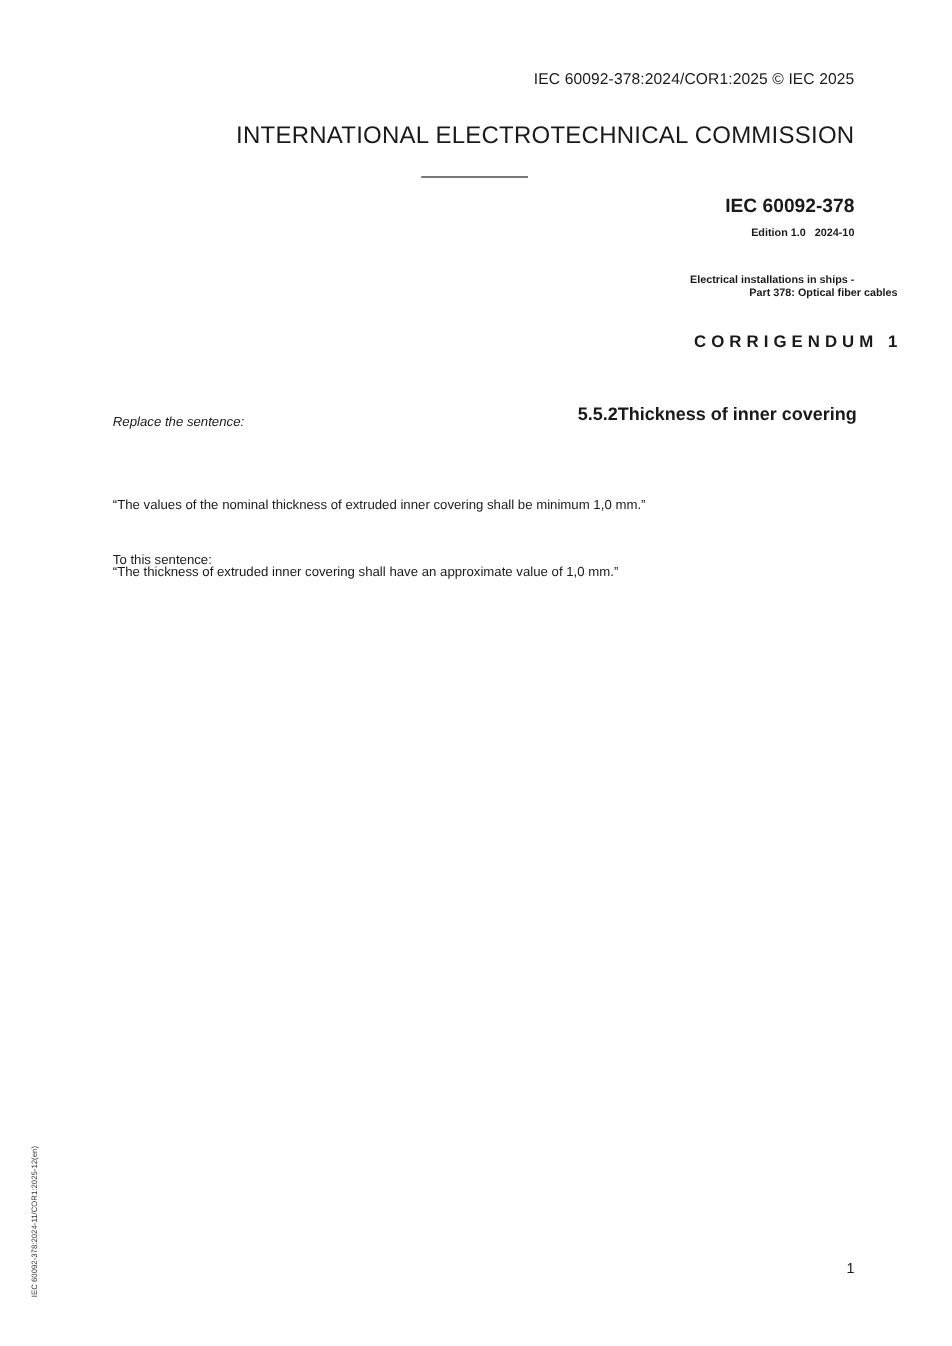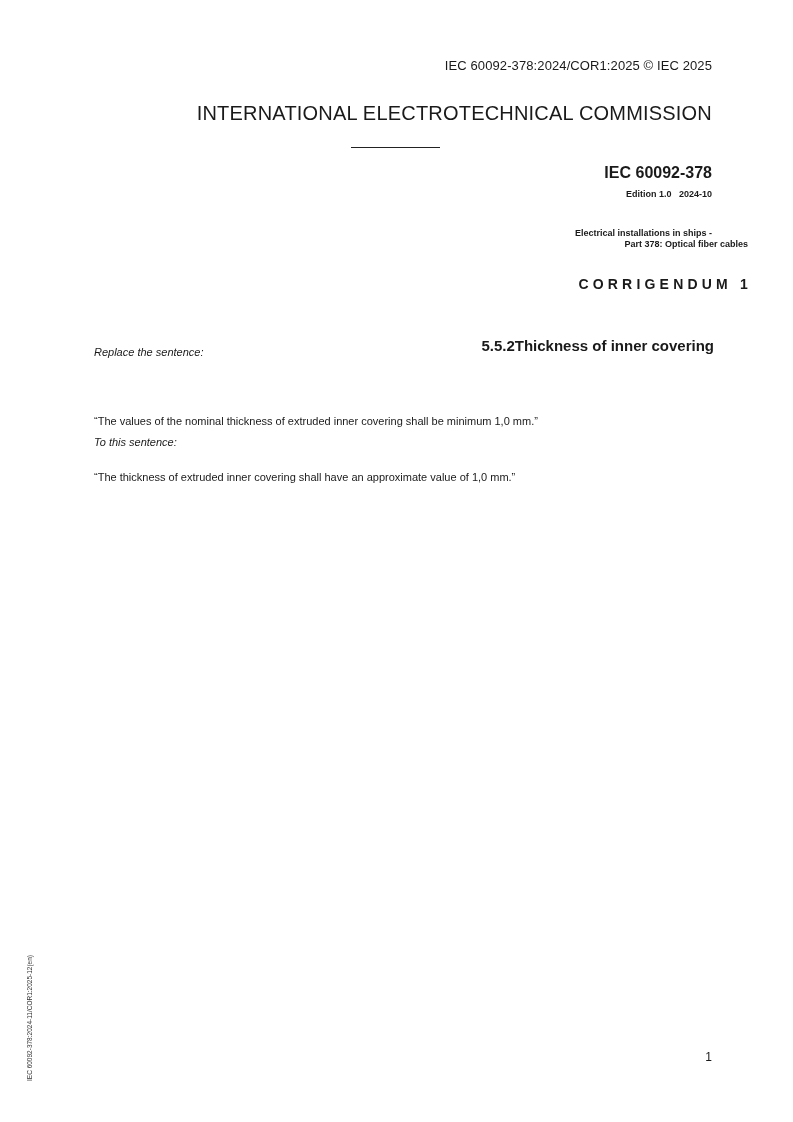--- a/index.html
+++ b/index.html
@@ -66,21 +66,21 @@
   }
   .section-heading {
     top: 337px;
     font-weight: bold;
     font-size: 15px;
     text-align: right;
   }
   .section-heading .num { display: inline-block; width: 45px; }
   .instr-1 { top: 346px; font-style: italic; }
   .quote-1 { top: 377px; margin-top: 38px; }
-  .instr-2 { top: 436px; font-style: italic; }
+  .instr-2 { top: 461px; }
   .quote-2 { top: 471px; }
 
   .side-code {
     left: 26px;
     top: 1081px;
     font-size: 6.5px;
     color: #333;
     transform-origin: 0 0;
     transform: rotate(-90deg);
     white-space: nowrap;

